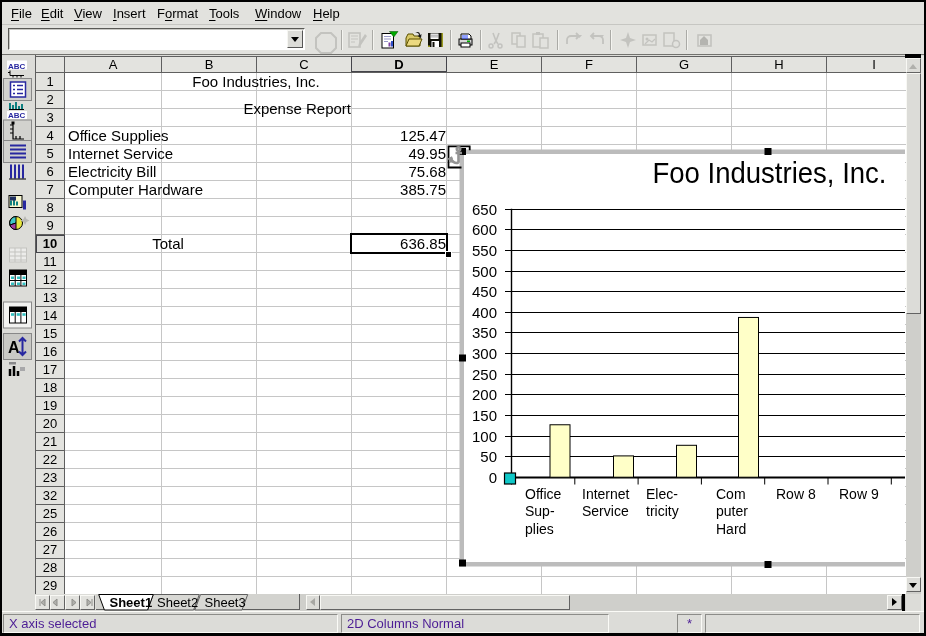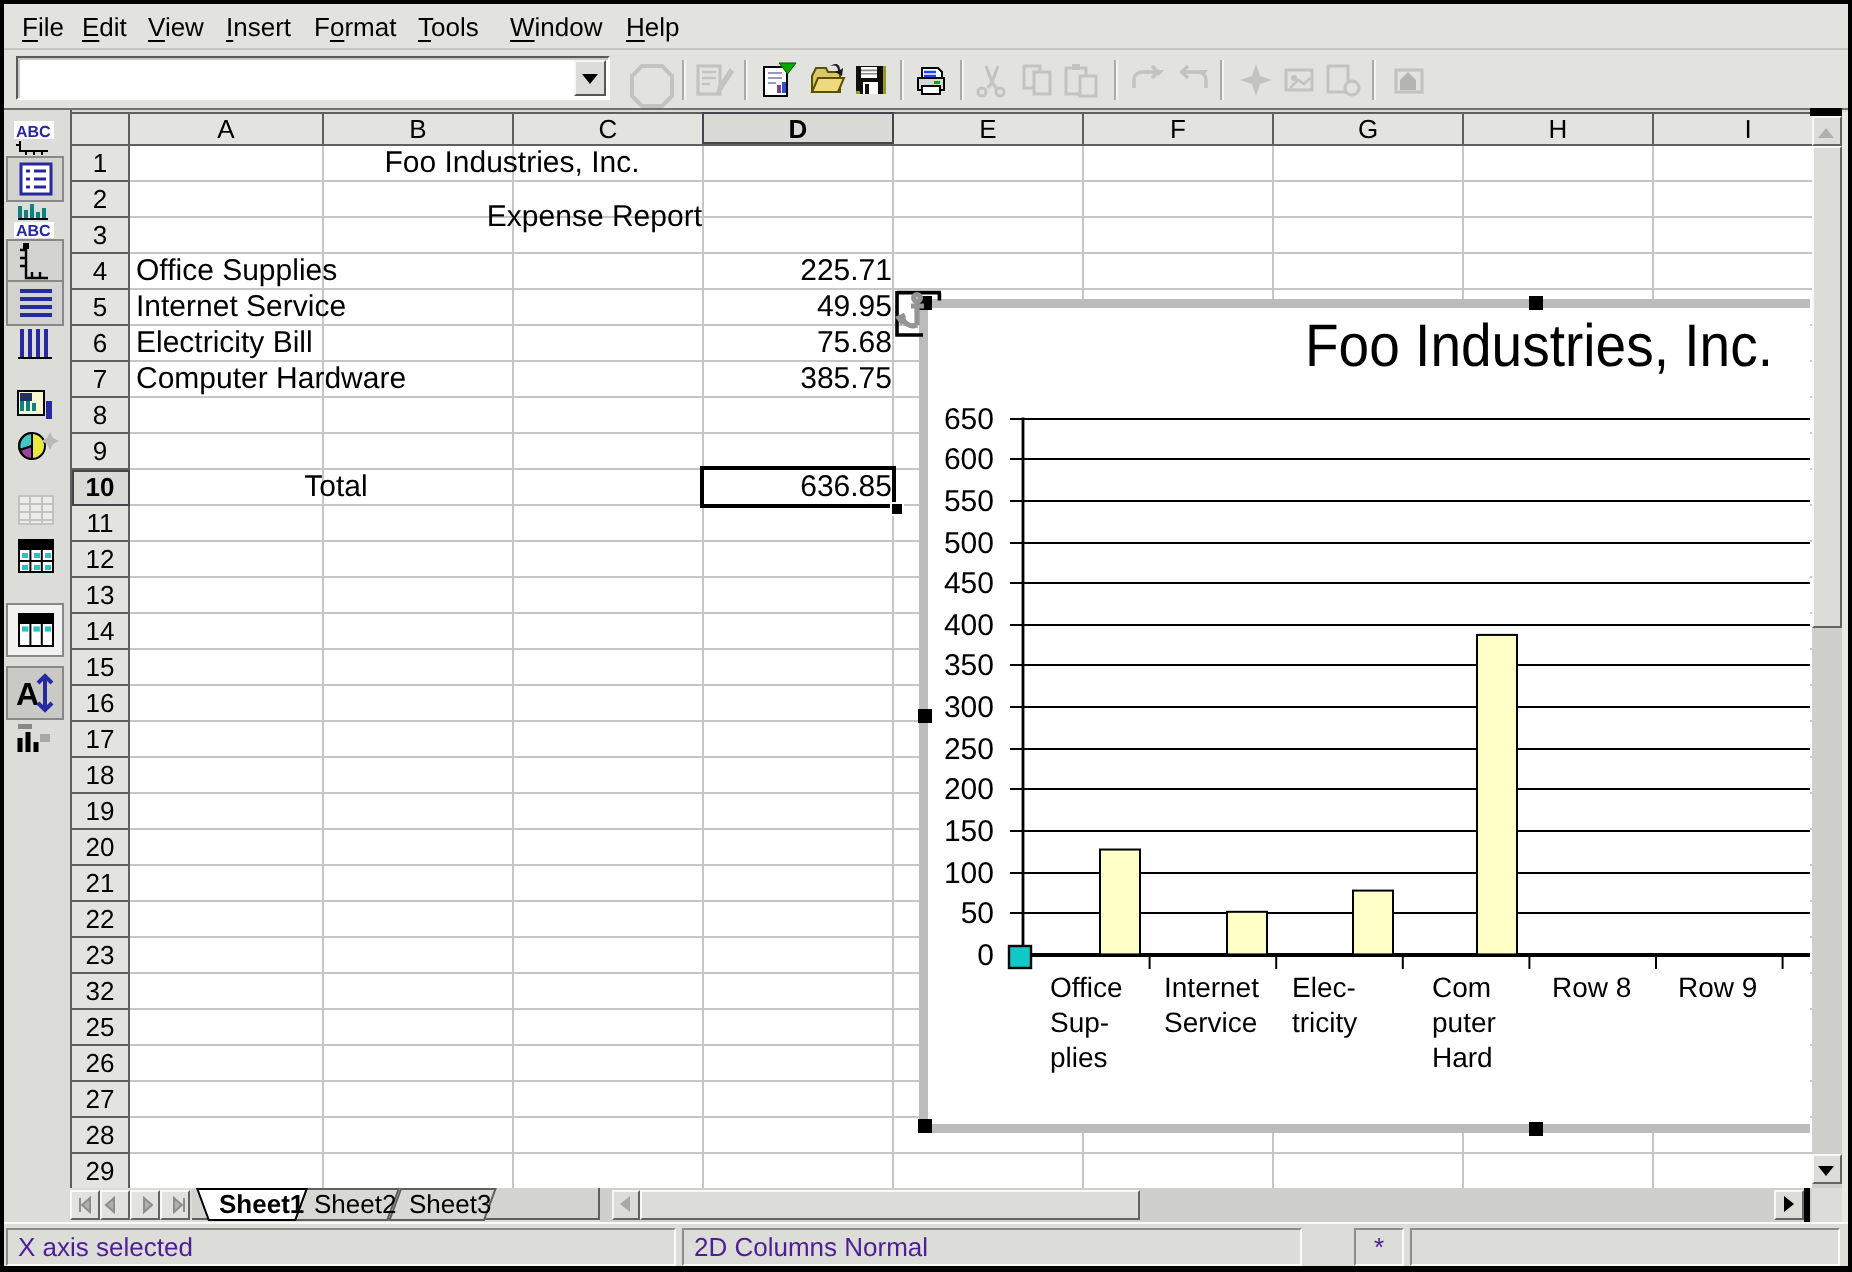--- a/index.html
+++ b/index.html
@@ -198,21 +198,21 @@
 <div class="a" style="left:65px;top:73px;width:841px;height:521px;background:#fff;overflow:hidden;
 background-image:repeating-linear-gradient(to bottom,transparent 0,transparent 17px,#c6c6c6 17px,#c6c6c6 18px),
 repeating-linear-gradient(to right,transparent 0,transparent 94px,#c6c6c6 94px,#c6c6c6 95px);background-position:2px 0,2px 0;"></div>
 <div class="cell" style="left:161px;top:73px;width:190px;text-align:center;">Foo Industries, Inc.</div>
 <div class="cell" style="left:161px;top:100px;width:190px;text-align:right;">Expense Report</div>
 <div class="cell" style="left:68px;top:127px;width:200px;">Office Supplies</div>
 <div class="cell" style="left:68px;top:145px;width:200px;">Internet Service</div>
 <div class="cell" style="left:68px;top:163px;width:200px;">Electricity Bill</div>
 <div class="cell" style="left:68px;top:181px;width:200px;">Computer Hardware</div>
 <div class="cell" style="left:68px;top:235px;width:200px;text-align:center;">Total</div>
-<div class="cell" style="left:346px;top:127px;width:100px;text-align:right;">225.71</div>
+<div class="cell" style="left:346px;top:127px;width:100px;text-align:right;">125.47</div>
 <div class="cell" style="left:346px;top:145px;width:100px;text-align:right;">49.95</div>
 <div class="cell" style="left:346px;top:163px;width:100px;text-align:right;">75.68</div>
 <div class="cell" style="left:346px;top:181px;width:100px;text-align:right;">385.75</div>
 <div class="cell" style="left:346px;top:235px;width:100px;text-align:right;">636.85</div>
 <div class="a" style="left:350px;top:233px;width:98px;height:21px;border:2.5px solid #000;box-sizing:border-box"></div>
 <div class="a" style="left:445.5px;top:251.5px;width:5.5px;height:5.5px;background:#000;outline:1px solid #fff"></div>
 <svg class="a" style="left:447px;top:140px" width="463" height="432" viewBox="0 0 463 432">
 <rect x="12.5" y="9.5" width="445.5" height="417.0" fill="#bcbcbc"></rect>
 <rect x="17" y="14" width="441" height="408" fill="#ffffff"></rect>
 <text x="205.5" y="43" font-size="30" textLength="234" lengthAdjust="spacingAndGlyphs" fill="#000" font-family="Liberation Sans">Foo Industries, Inc.</text>
@@ -310,19 +310,19 @@
 <div class="a" style="left:300px;top:594px;width:606px;height:17px;background:#cfcfcb"></div>
 <div class="a btn3d" style="left:306px;top:595px;width:14px;height:15px;background:#dcdcd8"></div>
 <div class="a" style="left:310px;top:598px;width:0;height:0;border:4px solid transparent;border-right:5px solid #a8a8a4;border-left:none"></div>
 <div class="a btn3d" style="left:320px;top:595px;width:250px;height:15px;background:#dcdcd8"></div>
 <div class="a btn3d" style="left:887px;top:595px;width:15px;height:15px;background:#dcdcd8"></div>
 <div class="a" style="left:892px;top:598px;width:0;height:0;border:4px solid transparent;border-left:5px solid #000;border-right:none"></div>
 <div class="a" style="left:902px;top:594px;width:3px;height:17px;background:#000"></div>
 <div class="a" style="left:0;top:611px;width:926px;height:23px;background:#dcdcd8"></div>
 <div class="a" style="left:0;top:611px;width:926px;height:1px;background:#fbfbf7"></div>
 <div class="spanel inset" style="left:3px;top:614px;width:335px;">X axis selected</div>
-<div class="spanel inset" style="left:341px;top:614px;width:310px;">2D Columns Normal</div>
+<div class="spanel inset" style="left:341px;top:614px;width:268px;">2D Columns Normal</div>
 <div class="spanel inset" style="left:677px;top:614px;width:25px;text-align:center;padding-left:0;">*</div>
 <div class="spanel inset" style="left:705px;top:614px;width:215px;"></div>
 <div class="a" style="left:0;top:633px;width:926px;height:3px;background:#000"></div>
 <div class="a" style="left:0;top:0;width:926px;height:2px;background:#000"></div>
 <div class="a" style="left:0;top:0;width:2px;height:636px;background:#000"></div>
 <div class="a" style="left:921px;top:56px;width:3px;height:555px;background:#e8e8e4"></div>
 <div class="a" style="left:924px;top:0;width:2px;height:636px;background:#000"></div>
 </body></html>

